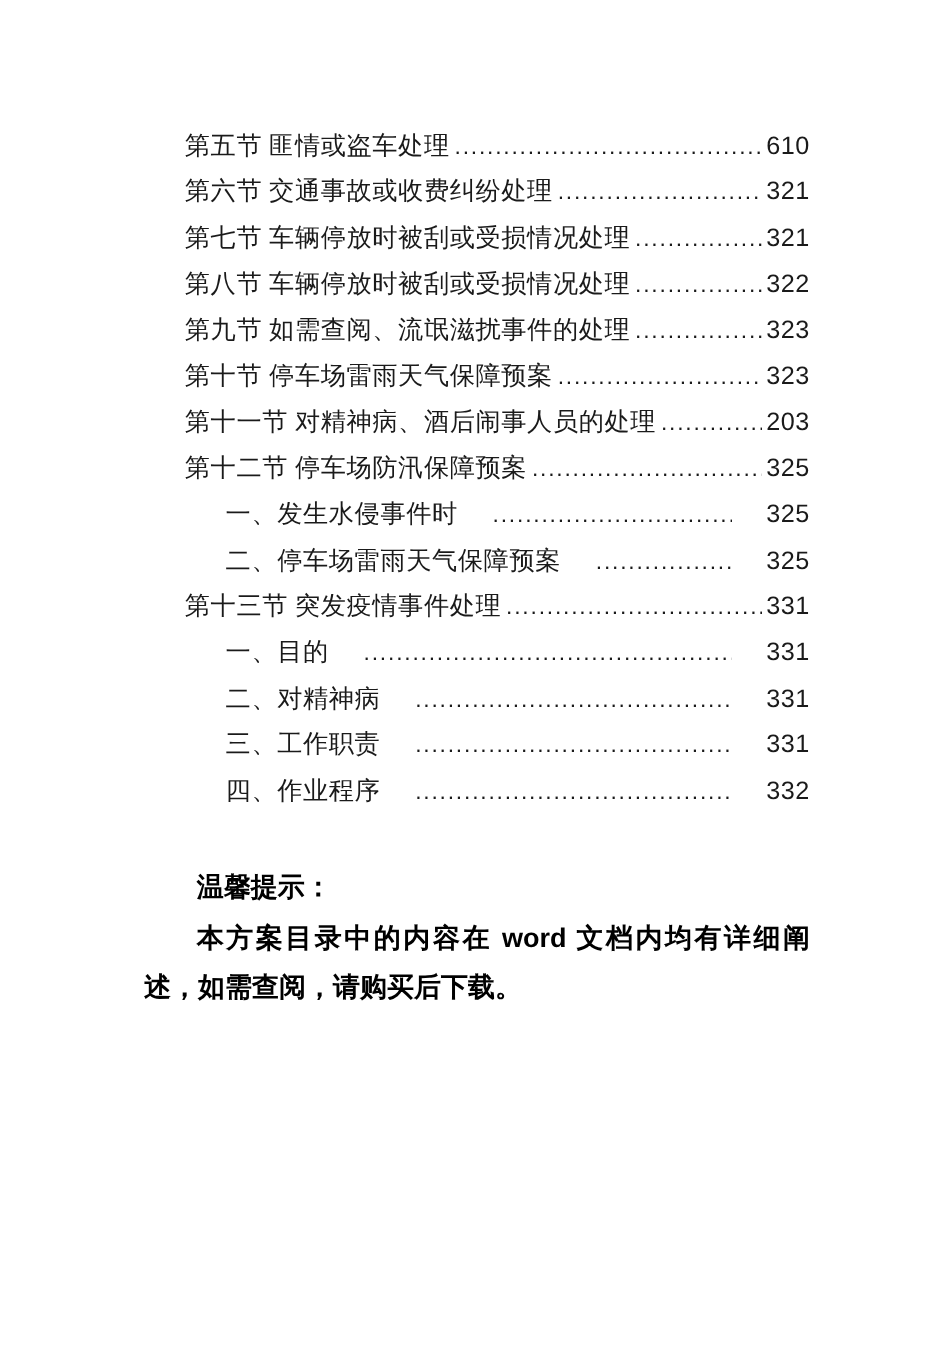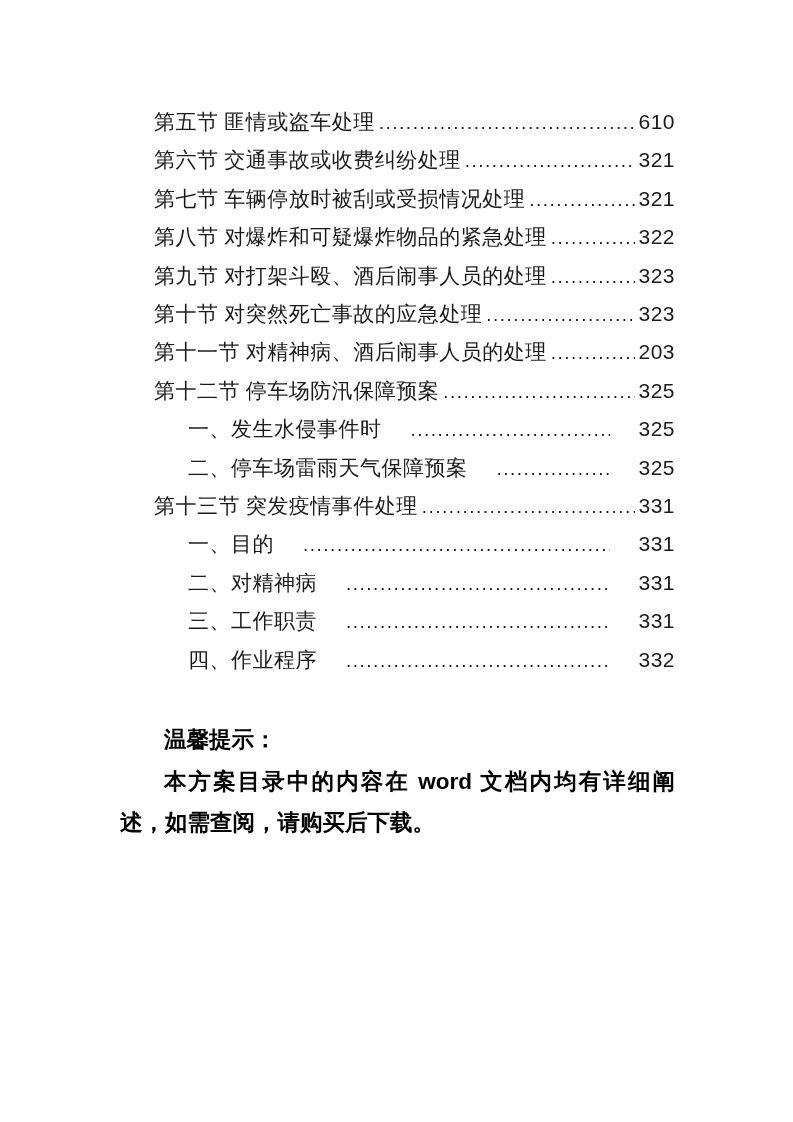--- a/index.html
+++ b/index.html
@@ -109,33 +109,33 @@
     <span class="toc-page">321</span>
   </div>
 
   <div class="toc-row">
     <span class="toc-label">第七节 车辆停放时被刮或受损情况处理</span>
     <span class="toc-leader"></span>
     <span class="toc-page">321</span>
   </div>
 
   <div class="toc-row">
-    <span class="toc-label">第八节 对爆炸和可疑爆炸物品的紧急处理</span>
+    <span class="toc-label">第八节 车辆停放时被刮或受损情况处理</span>
     <span class="toc-leader"></span>
     <span class="toc-page">322</span>
   </div>
 
   <div class="toc-row">
-    <span class="toc-label">第九节 对打架斗殴、酒后闹事人员的处理</span>
+    <span class="toc-label">第九节 如需查阅、流氓滋扰事件的处理</span>
     <span class="toc-leader"></span>
     <span class="toc-page">323</span>
   </div>
 
   <div class="toc-row">
-    <span class="toc-label">第十节 对突然死亡事故的应急处理</span>
+    <span class="toc-label">第十节 停车场雷雨天气保障预案</span>
     <span class="toc-leader"></span>
     <span class="toc-page">323</span>
   </div>
 
   <div class="toc-row">
     <span class="toc-label">第十一节 对精神病、酒后闹事人员的处理</span>
     <span class="toc-leader"></span>
     <span class="toc-page">203</span>
   </div>
 

